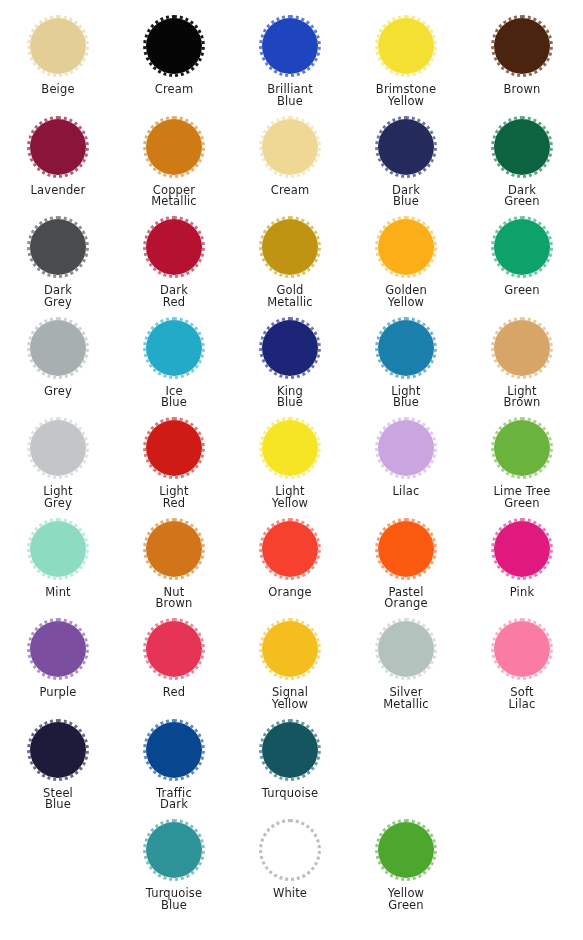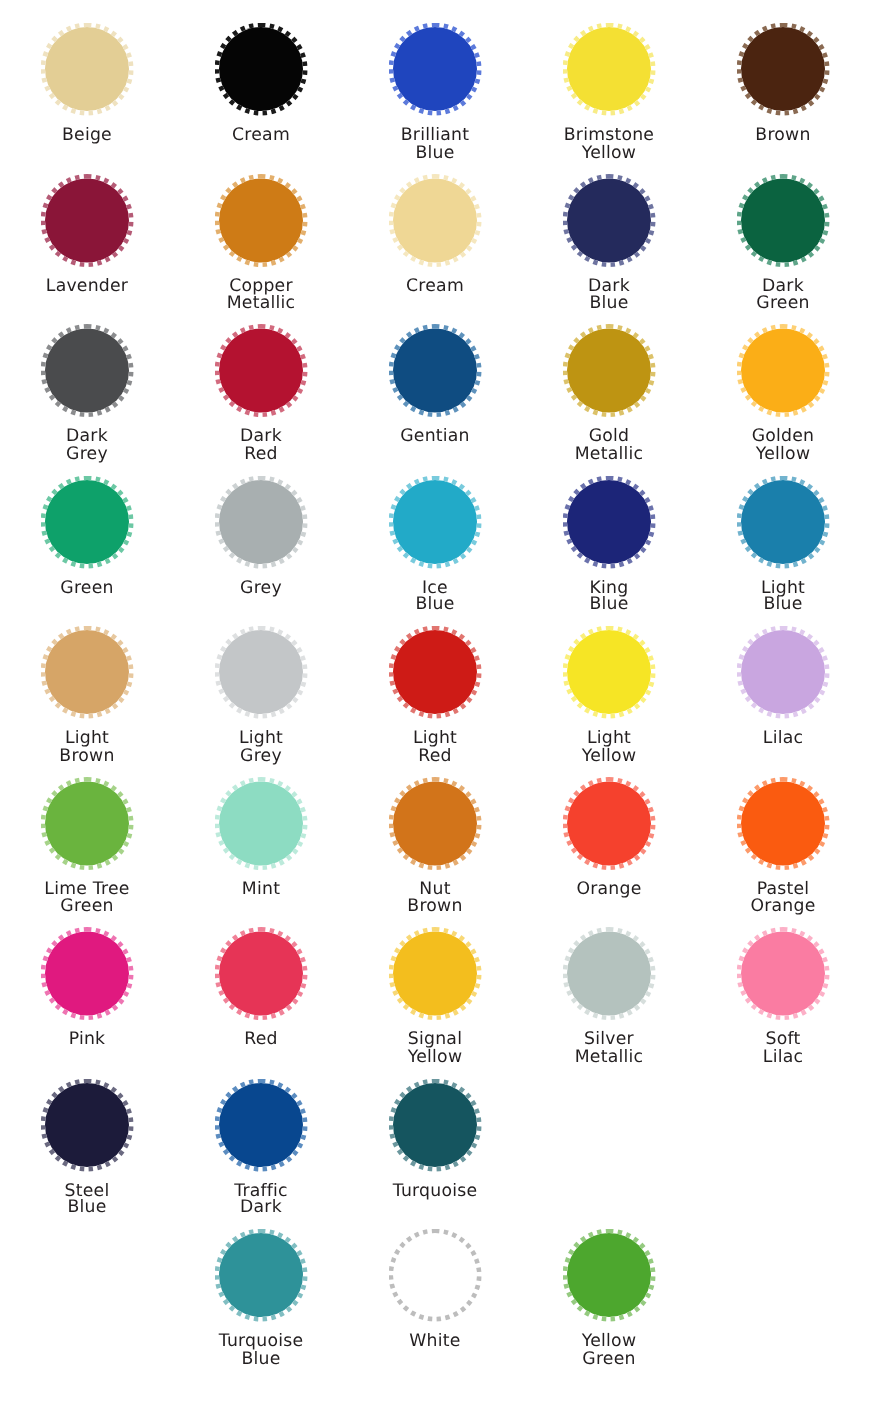--- a/index.html
+++ b/index.html
@@ -145,26 +145,20 @@
     </div>
     <div class="swatch-cell">
       <div class="swatch-disc-wrap">
         <div class="swatch-disc" style="background-color: rgb(180, 18, 48); border-color: rgb(210, 106, 126);"></div>
       </div>
       <div class="swatch-label">Dark
 Red</div>
     </div>
     <div class="swatch-cell">
       <div class="swatch-disc-wrap">
-        <div class="swatch-disc" style="background-color: rgb(15, 76, 129); border-color: rgb(94, 146, 188);"></div>
-      </div>
-      <div class="swatch-label">Gentian</div>
-    </div>
-    <div class="swatch-cell">
-      <div class="swatch-disc-wrap">
         <div class="swatch-disc" style="background-color: rgb(190, 148, 18); border-color: rgb(220, 194, 105);"></div>
       </div>
       <div class="swatch-label">Gold
 Metallic</div>
     </div>
     <div class="swatch-cell">
       <div class="swatch-disc-wrap">
         <div class="swatch-disc" style="background-color: rgb(251, 174, 23); border-color: rgb(253, 208, 117);"></div>
       </div>
       <div class="swatch-label">Golden
@@ -271,20 +265,26 @@
 Orange</div>
     </div>
     <div class="swatch-cell">
       <div class="swatch-disc-wrap">
         <div class="swatch-disc" style="background-color: rgb(224, 25, 127); border-color: rgb(238, 116, 178);"></div>
       </div>
       <div class="swatch-label">Pink</div>
     </div>
     <div class="swatch-cell">
       <div class="swatch-disc-wrap">
+        <div class="swatch-disc" style="background-color: rgb(123, 78, 160); border-color: rgb(172, 145, 198);"></div>
+      </div>
+      <div class="swatch-label">Purple</div>
+    </div>
+    <div class="swatch-cell">
+      <div class="swatch-disc-wrap">
         <div class="swatch-disc" style="background-color: rgb(230, 52, 86); border-color: rgb(240, 130, 152);"></div>
       </div>
       <div class="swatch-label">Red</div>
     </div>
     <div class="swatch-cell">
       <div class="swatch-disc-wrap">
         <div class="swatch-disc" style="background-color: rgb(243, 190, 30); border-color: rgb(248, 216, 117);"></div>
       </div>
       <div class="swatch-label">Signal
 Yellow</div>

